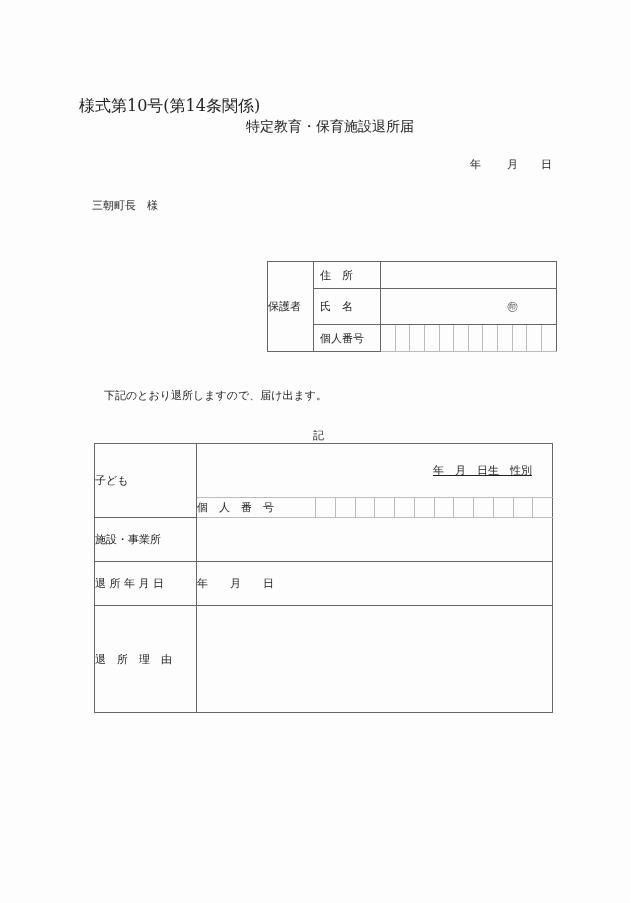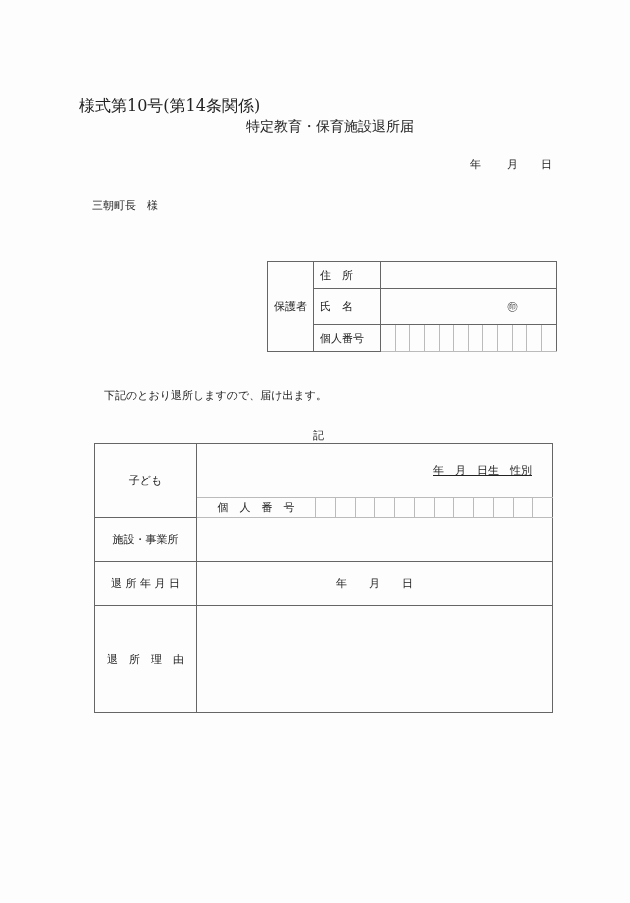--- a/index.html
+++ b/index.html
@@ -2,21 +2,21 @@
 <html><head>
 <meta charset="utf-8">
 <style>
   html, body { margin: 0; padding: 0; background: #fdfdfd; }
   body { width: 630px; height: 903px; position: relative; overflow: hidden;
          font-family: "DejaVu Serif", "Liberation Serif", serif; color: #222; font-size: 11px; }
   .abs { position: absolute; white-space: nowrap; }
   table { border-collapse: collapse; position: absolute; }
   td { border: 1px solid #666; padding: 0; font-size: 11px; }
   .thin { border-color: #bbb; }
-  .center { text-align: center; }
+  .center { }
 </style>
 </head>
 <body>
 
 <div class="abs" style="left:79px;top:96px;font-size:16px;">様式第10号(第14条関係)</div>
 <div class="abs" style="left:246px;top:118px;font-size:14px;">特定教育・保育施設退所届</div>
 
 <div class="abs" style="left:470px;top:157px;">年</div>
 <div class="abs" style="left:507px;top:157px;">月</div>
 <div class="abs" style="left:541px;top:157px;">日</div>

